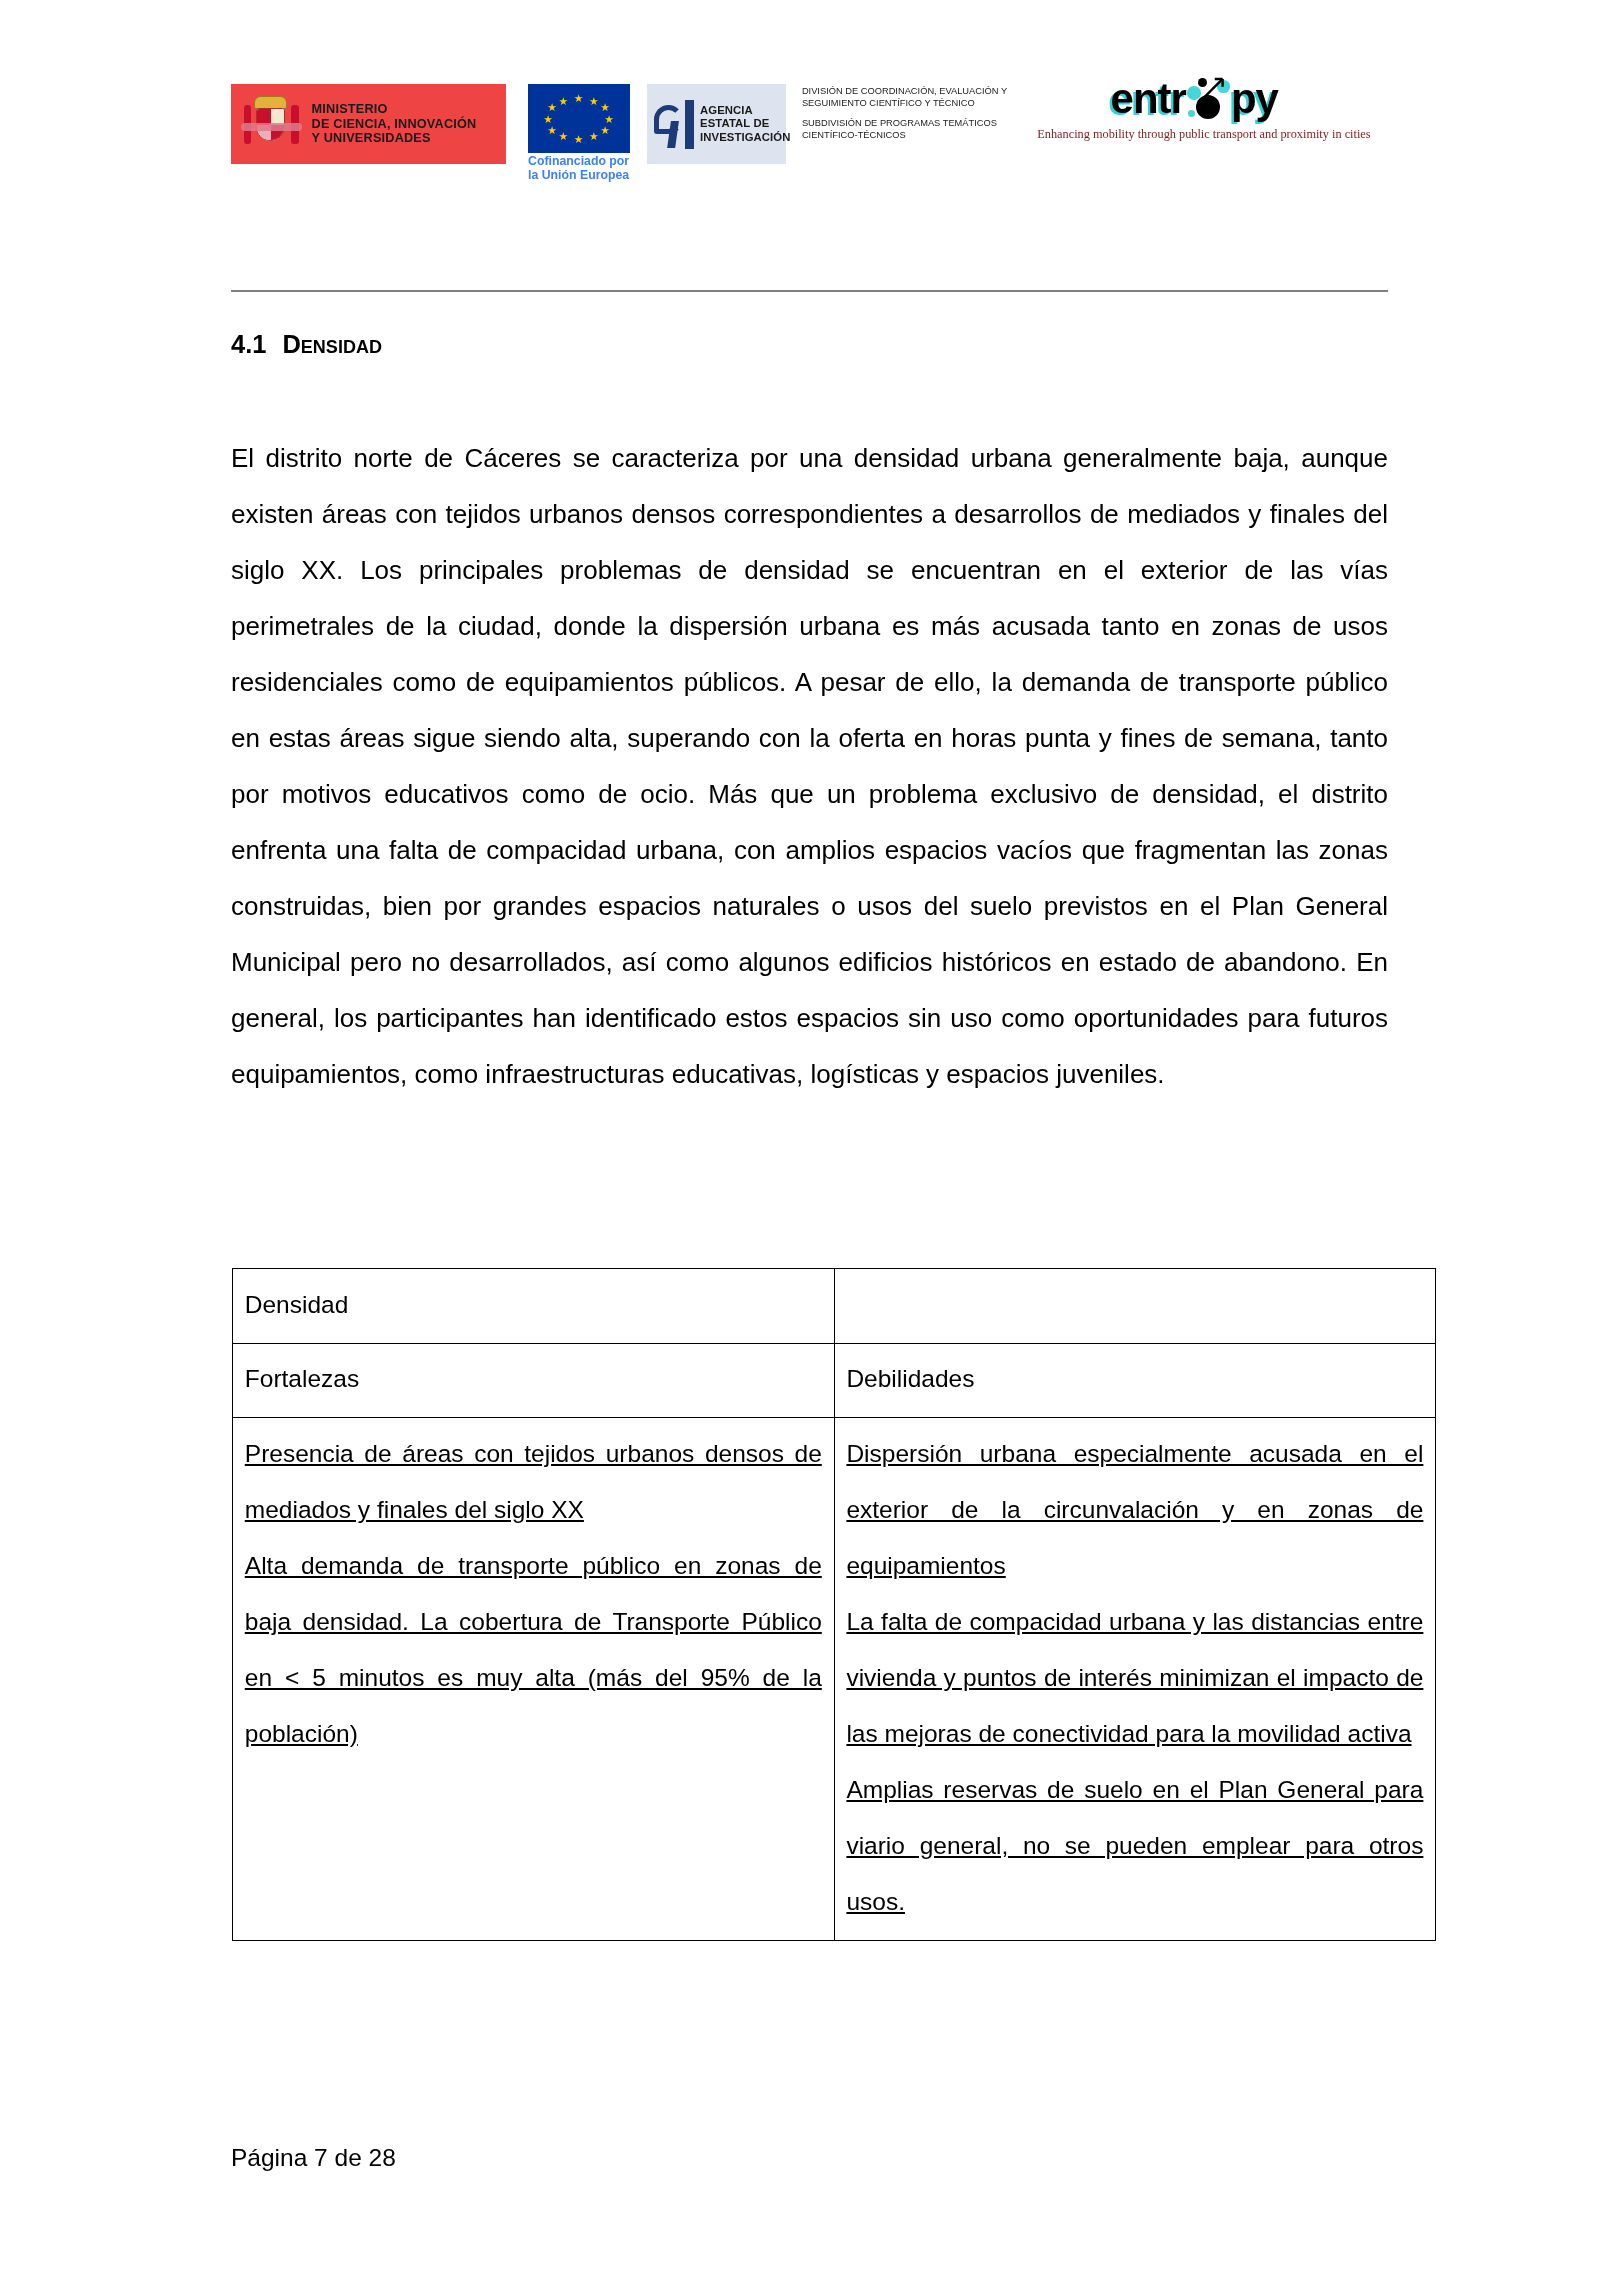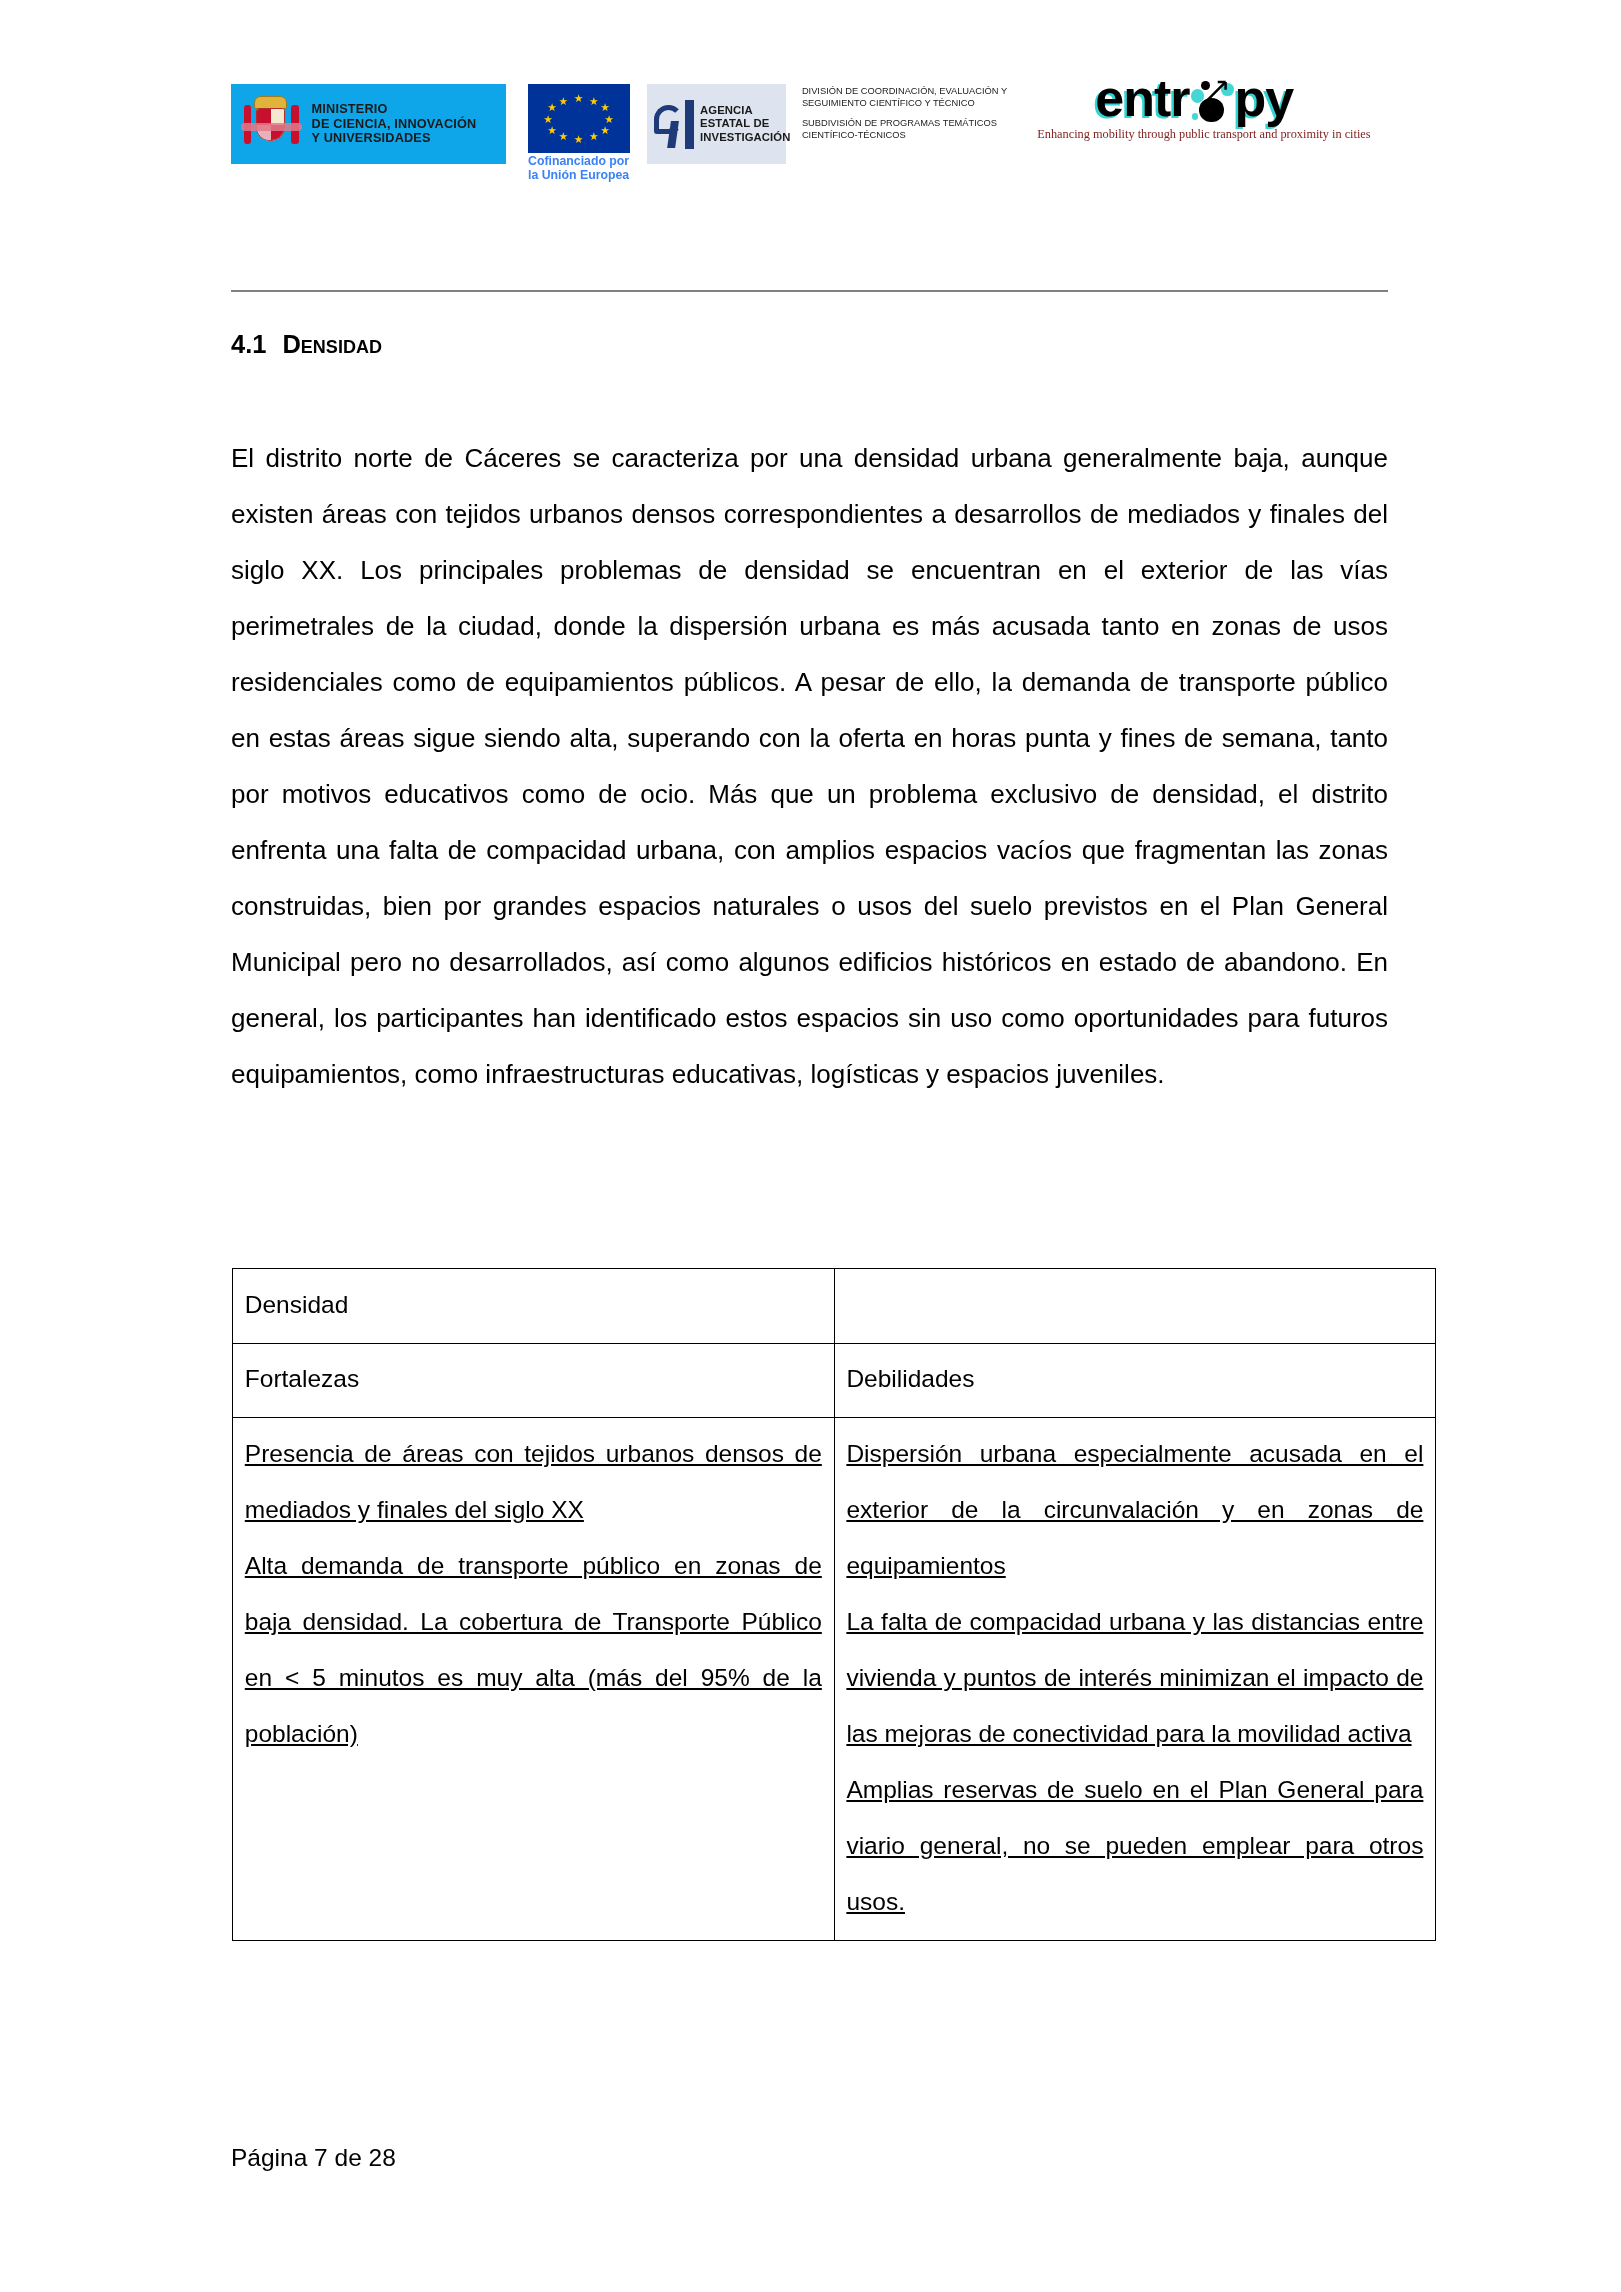--- a/index.html
+++ b/index.html
@@ -26,21 +26,21 @@
     width: 1157px;
     height: 110px;
     display: flex;
     align-items: flex-start;
   }
 
   
   .logo-ministerio {
     width: 275px;
     height: 80px;
-    background: #0ea5e9;
+    background: #ef4444;
     display: flex;
     align-items: center;
     padding-left: 9.8px;
     box-sizing: border-box;
   }
   .escudo {
     width: 61px;
     height: 61px;
     position: relative;
     flex: 0 0 auto;
@@ -171,21 +171,21 @@
 
   
   .logo-entropy {
     margin-left: 27.4px;
     width: 314px;
     text-align: center;
     position: relative;
     top: -17.6px;
   }
   .entropy-word {
-    font-size: 52px;
+    font-size: 42px;
     line-height: 65px;
     font-weight: bold;
     color: #000;
     letter-spacing: -1px;
     text-shadow: -2.5px 2px 0 #31D3D3;
     position: relative;
     display: inline-block;
     white-space: nowrap;
   }
   .entropy-dot {

